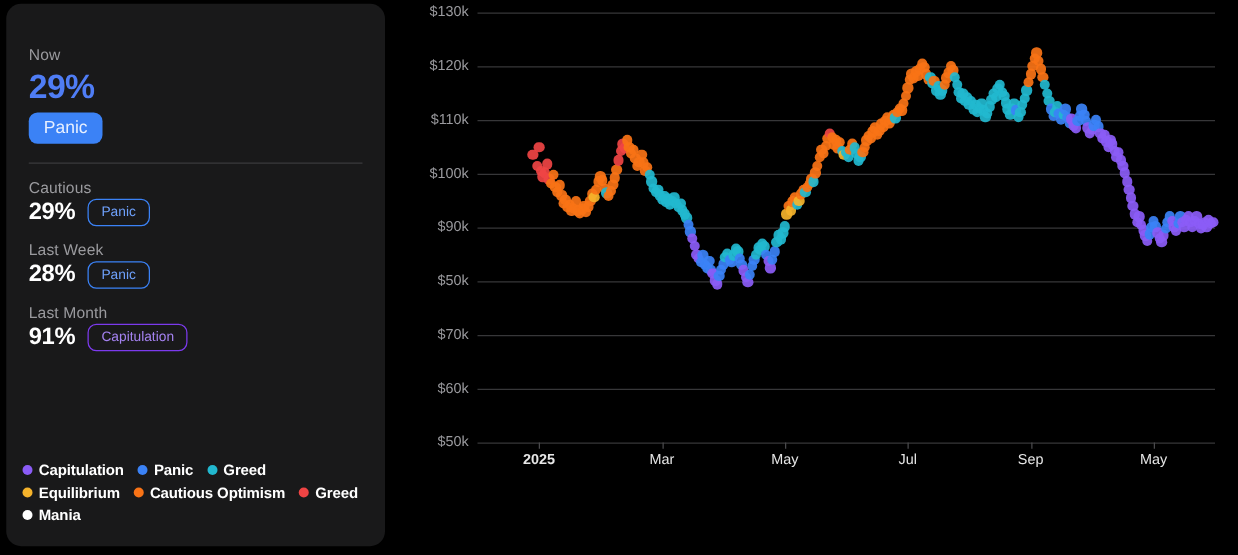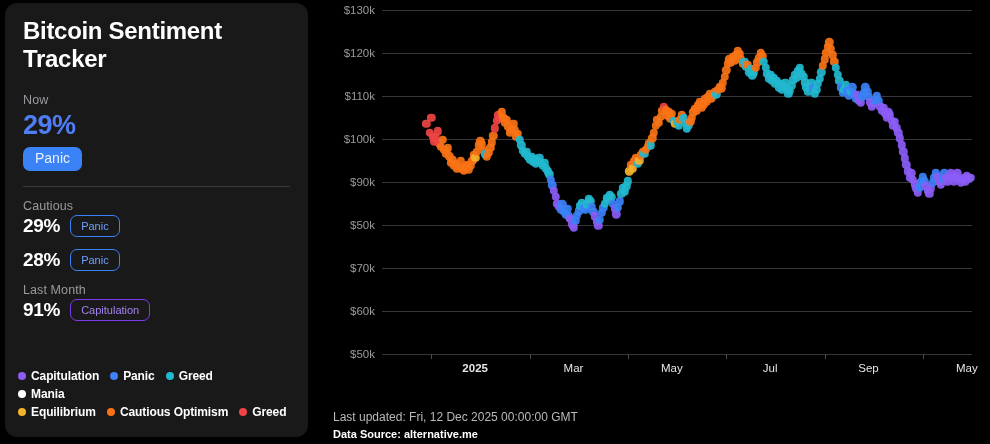--- a/index.html
+++ b/index.html
@@ -37,51 +37,51 @@
 
   
   .chart{position:absolute;left:330px;top:0;width:660px;height:444px;}
   .plot{position:absolute;left:52px;top:10px;width:590px;height:344px;}
   .gridline{position:absolute;left:0;width:100%;height:1px;background:#4a4a4c;opacity:.75;}
   .ylab{position:absolute;right:calc(100% + 7px);color:#9a9a9e;font-size:11.5px;
         transform:translateY(-50%);white-space:nowrap;}
   .xaxis{position:absolute;left:0;top:344px;width:100%;}
   .xtick{position:absolute;top:0;width:1px;height:5px;background:#4a4a4c;}
   .xlab{position:absolute;top:8px;color:#e6e6e6;font-size:11.5px;transform:translateX(-50%);
-        white-space:nowrap;margin-left:44px;}
+        white-space:nowrap;}
   .xlab.first{font-weight:bold;}
   .dot{position:absolute;border-radius:50%;transform:translate(-50%,-50%);opacity:.92;}
 
   .footer{position:absolute;left:333px;top:410px;}
   .foot1{color:#b9b9bd;font-size:12px;}
   .foot2{color:#fff;font-size:11px;font-weight:bold;margin-top:4px;}
 </style>
 </head>
 <body>
 
 <div class="app">
 
   <div class="sidebar">
-    <div class="title">Bitcoin Sentiment Tracker</div>
 
     <div class="now-label">Now</div>
     <div class="now-value">29%</div>
     <div><span class="badge-solid">Panic</span></div>
 
     <div class="divider"></div>
 
     <div id="history-rows">
         <div class="row">
           <div class="row-label">Cautious</div>
           <div class="row-line">
             <div class="row-value">29%</div>
             <span class="badge-outline">Panic</span>
           </div>
         </div>
         <div class="row">
+          <div class="row-label">Last Week</div>
           <div class="row-line">
             <div class="row-value">28%</div>
             <span class="badge-outline">Panic</span>
           </div>
         </div>
         <div class="row">
           <div class="row-label">Last Month</div>
           <div class="row-line">
             <div class="row-value">91%</div>
             <span class="badge-outline cap">Capitulation</span>
@@ -100,36 +100,36 @@
           <span class="legend-dot" style="background: rgb(59, 130, 246);"></span>
           <span class="legend-text">Panic</span>
         </div>
         <div class="legend-item">
           <span class="legend-dot" style="background: rgb(34, 184, 207);"></span>
           <span class="legend-text">Greed</span>
         </div>
       </div>
       <div class="legend-row">
         <div class="legend-item">
+          <span class="legend-dot" style="background: rgb(245, 179, 43);"></span>
+          <span class="legend-text">Equilibrium</span>
+        </div>
+        <div class="legend-item">
+          <span class="legend-dot" style="background: rgb(249, 115, 22);"></span>
+          <span class="legend-text">Cautious Optimism</span>
+        </div>
+        <div class="legend-item">
+          <span class="legend-dot" style="background: rgb(239, 68, 68);"></span>
+          <span class="legend-text">Greed</span>
+        </div>
+      </div>
+      <div class="legend-row">
+        <div class="legend-item">
           <span class="legend-dot" style="background: rgb(255, 255, 255);"></span>
           <span class="legend-text">Mania</span>
-        </div>
-      </div>
-      <div class="legend-row">
-        <div class="legend-item">
-          <span class="legend-dot" style="background: rgb(245, 179, 43);"></span>
-          <span class="legend-text">Equilibrium</span>
-        </div>
-        <div class="legend-item">
-          <span class="legend-dot" style="background: rgb(249, 115, 22);"></span>
-          <span class="legend-text">Cautious Optimism</span>
-        </div>
-        <div class="legend-item">
-          <span class="legend-dot" style="background: rgb(239, 68, 68);"></span>
-          <span class="legend-text">Greed</span>
         </div>
       </div>
     </div>
 
   <div class="chart">
     <div class="plot" id="plot">
       <div class="xaxis" id="xaxis">
           <div class="xtick" style="left: 49.1667px;"></div>
           <div class="xlab first" style="left: 49.1667px;">2025</div>
           <div class="xtick" style="left: 147.5px;"></div>
@@ -489,18 +489,14 @@
         <div class="dot" style="left: 578.528px; top: 172.86px; width: 8.4px; height: 8.4px; background: rgb(139, 92, 246);"></div>
         <div class="dot" style="left: 580.167px; top: 169.85px; width: 8.4px; height: 8.4px; background: rgb(139, 92, 246);"></div>
         <div class="dot" style="left: 581.806px; top: 167.7px; width: 8.4px; height: 8.4px; background: rgb(139, 92, 246);"></div>
         <div class="dot" style="left: 583.444px; top: 171.14px; width: 8.4px; height: 8.4px; background: rgb(139, 92, 246);"></div>
         <div class="dot" style="left: 585.083px; top: 165.55px; width: 8.4px; height: 8.4px; background: rgb(139, 92, 246);"></div>
         <div class="dot" style="left: 586.722px; top: 168.56px; width: 8.4px; height: 8.4px; background: rgb(139, 92, 246);"></div>
         <div class="dot" style="left: 588.361px; top: 167.7px; width: 8.4px; height: 8.4px; background: rgb(139, 92, 246);"></div>
       </div>
   </div>
 
-  <div class="footer">
-    <div class="foot1">Last updated: Fri, 12 Dec 2025 00:00:00 GMT</div>
-    <div class="foot2">Data Source: alternative.me</div>
-  </div>
 
 </div>
 
 </body></html>

